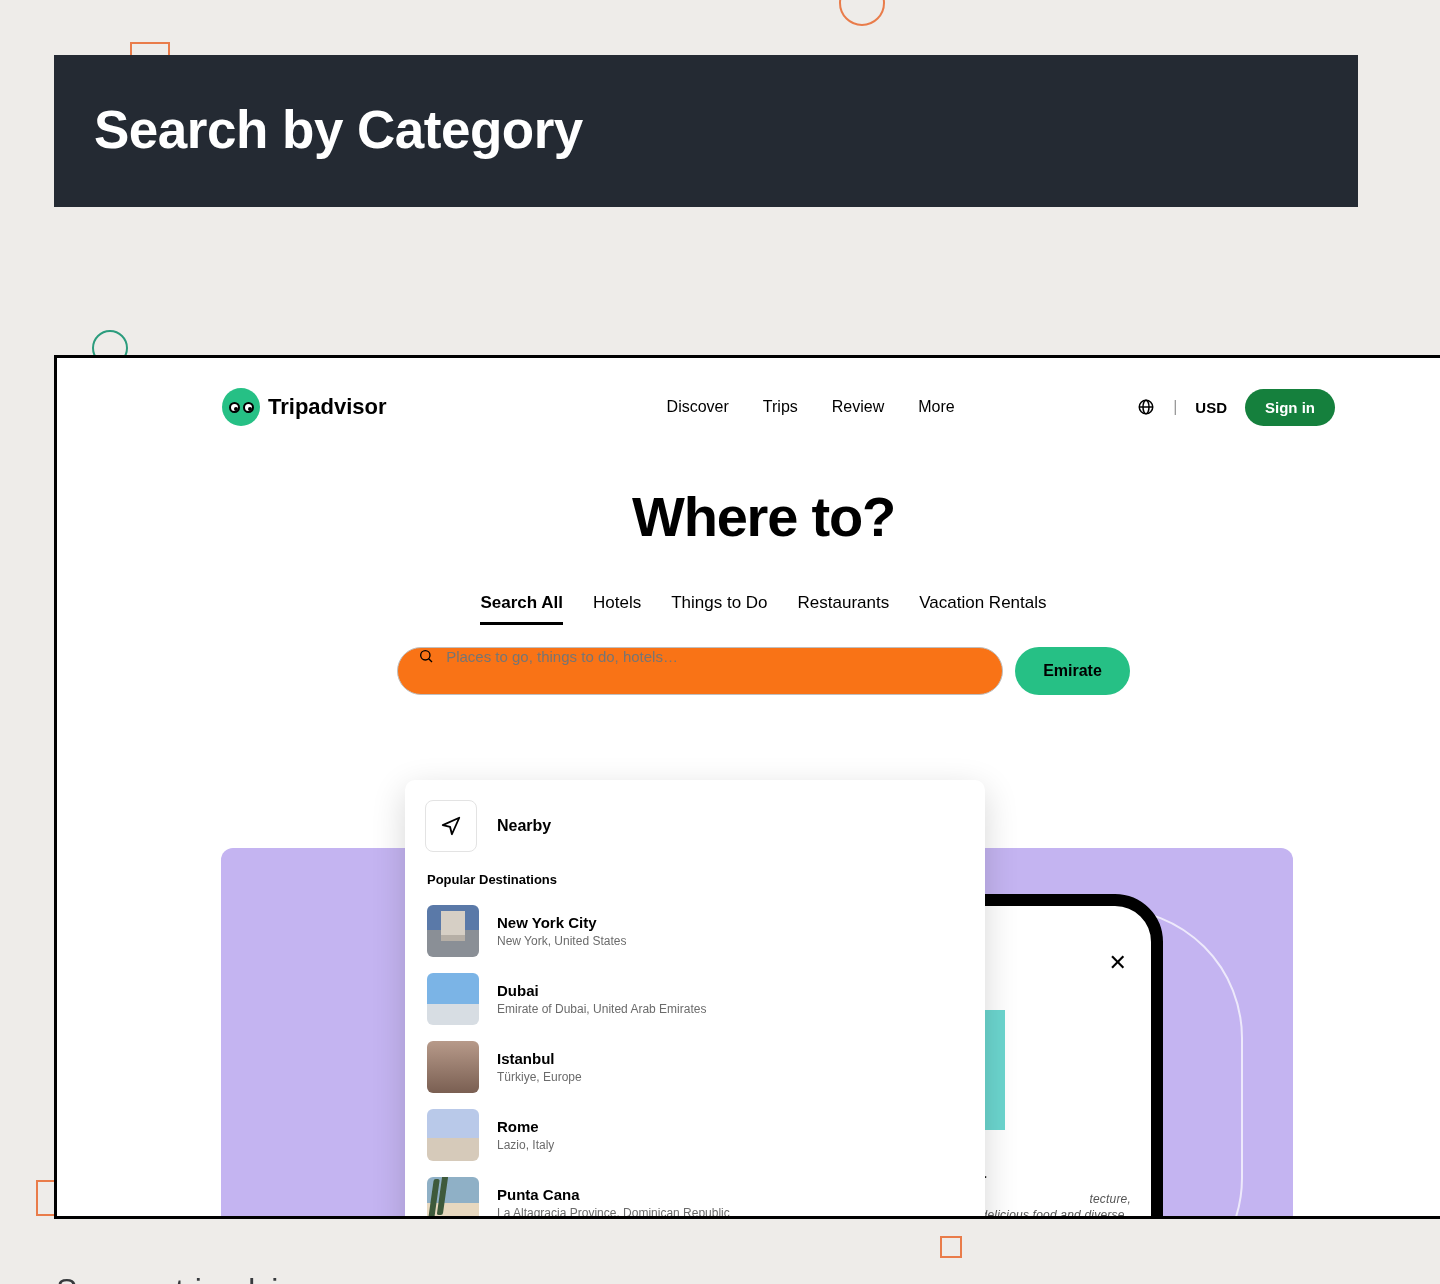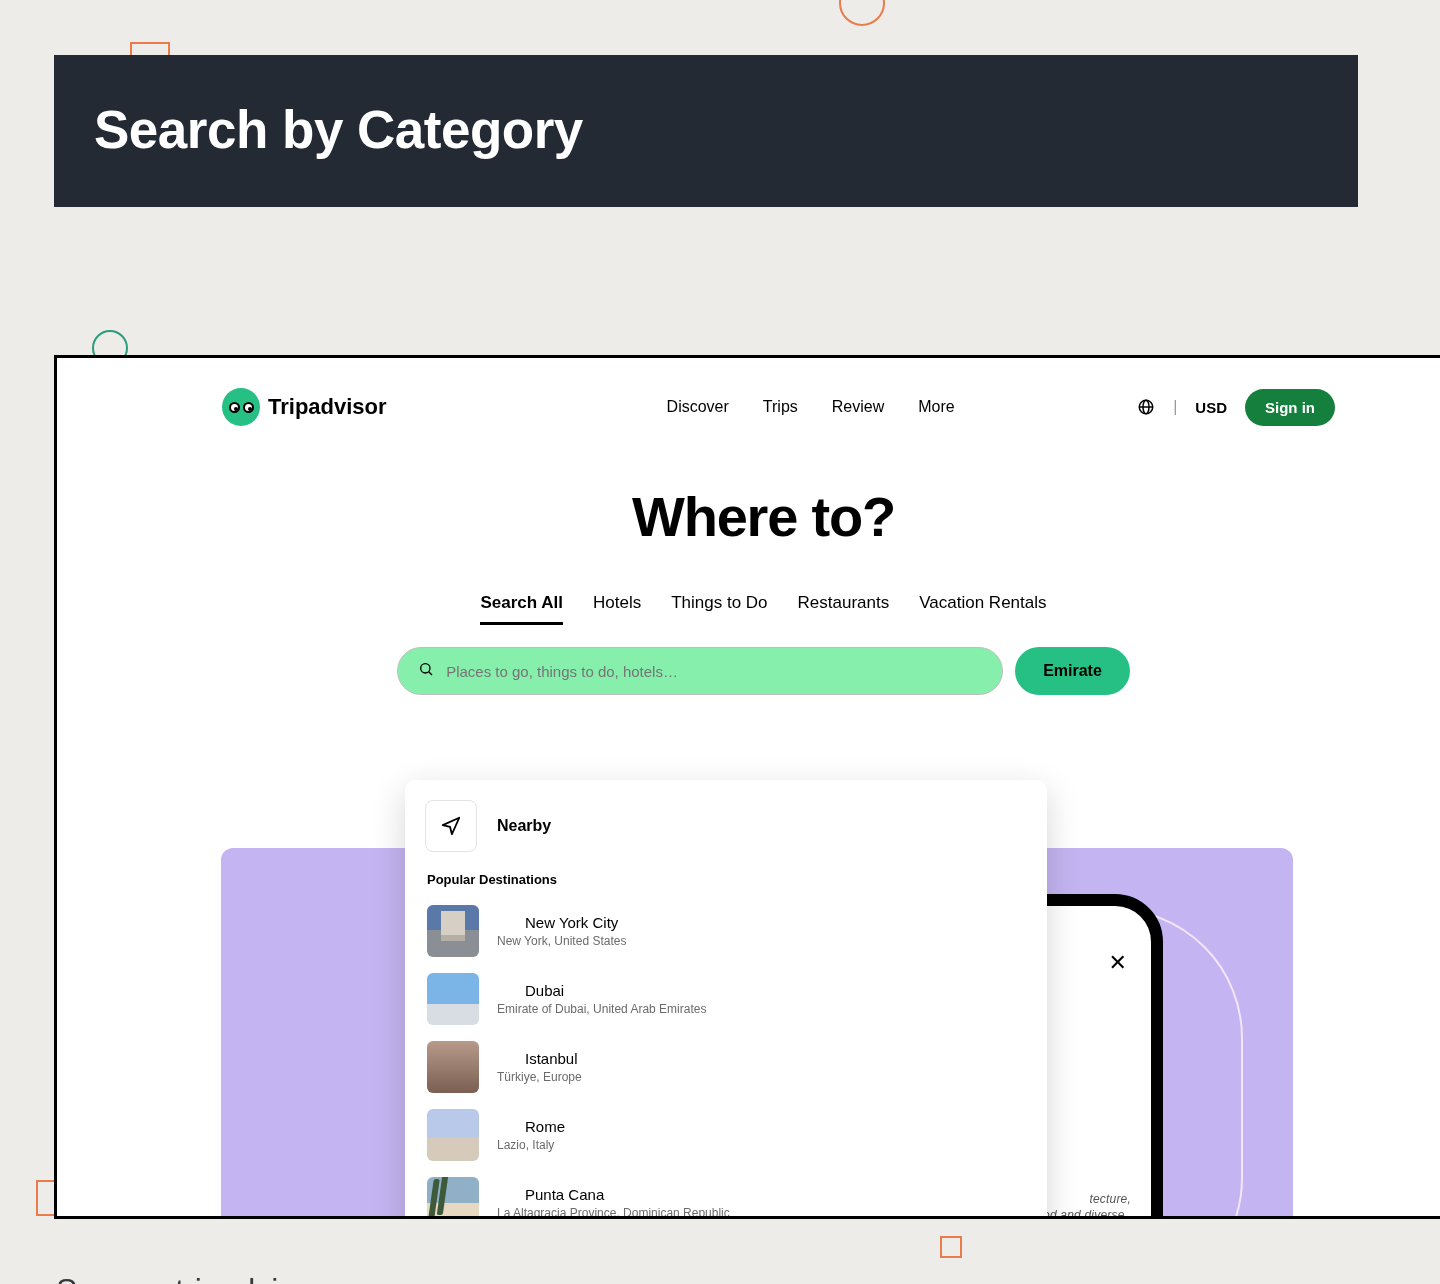--- a/index.html
+++ b/index.html
@@ -85,21 +85,21 @@
   }
 
   .tabs { display:flex; justify-content:center; gap:30px; margin-top:44px; }
   .tab { font-size:17px; font-weight:500; color:#000; padding-bottom:12px; position:relative; cursor:pointer;}
   .tab.active { font-weight:700; }
   .tab.active::after { content:""; position:absolute; left:0; right:0; bottom:0; height:3px; background:#000; }
 
   .searchrow { display:flex; justify-content:center; margin-top:22px; gap:12px; }
   .searchbox {
     width:606px; height:48px; border:1.5px solid #bfbfbf; border-radius:28px;
-    display:flex; align-items:center; padding:0 20px; gap:12px; background:#86efac;
+    display:flex; align-items:flex-start; padding:0 20px; gap:12px; background:#f97316;
   }
   .searchbox input { border:none; outline:none; font-size:15px; flex:1; color:#333; background:transparent;}
   .searchbtn {
     background:#26c085; color:#000; border:none; border-radius:26px;
     padding:0 28px; height:48px; font-size:16px; font-weight:700; cursor:pointer;
   }
 
   
   .hero {
     position:absolute; left:164px; top:490px; width:1072px; height:442px;
@@ -114,33 +114,33 @@
     background:#fff; border:12px solid #000; border-radius:48px;
   }
   .hero .phone .close { position:absolute; top:44px; right:24px; font-size:22px; color:#000; }
   .hero .phone .block { position:absolute; top:104px; left:0; width:160px; height:120px; background:#6cd6cf; }
   .hero .phone .city { position:absolute; top:254px; left:130px; font-size:20px; font-weight:600; color:#000;}
   .hero .phone .desc { position:absolute; top:286px; left:30px; right:20px; font-size:12px; color:#555; line-height:1.3; letter-spacing:0.2px;font-style:italic;}
   .hero .curve { position:absolute; right:50px; top:60px; width:260px; height:400px; border:2px solid rgba(255,255,255,0.7); border-radius:130px; }
 
   
   .dropdown {
-    position:absolute; left:348px; top:422px; width:642px;
+    position:absolute; left:348px; top:422px; width:580px;
     background:#fff; border-radius:10px;
     box-shadow:0 10px 34px rgba(0,0,0,0.16);
     padding:20px 20px 16px 20px;
   }
   .nearby { display:flex; align-items:center; gap:20px; cursor:pointer; }
   .nearby-icon { width:52px; height:52px; border:1px solid #e3e3e3; border-radius:8px; display:flex; align-items:center; justify-content:center; }
   .nearby-label { font-size:16px; font-weight:700; color:#000; }
 
   .section-title { font-size:13px; font-weight:700; color:#000; margin:20px 0 10px 2px;}
   .dest { display:flex; align-items:center; gap:18px; padding:8px 2px; cursor:pointer; }
   .thumb { width:52px; height:52px; border-radius:6px; background:#cfd3da; position:relative; overflow:hidden; flex:0 0 52px;}
-  .dest-name { font-size:15px; font-weight:400; color:#000; line-height:1.2;margin-left:28px;}
+  .dest-name { font-size:15px; font-weight:700; color:#000; line-height:1.2;}
   .dest-sub { font-size:12px; color:#6b6b6b; margin-top:2px;}
 
   
   .thumb::before { content:""; position:absolute; inset:0; }
   .th-nyc { background: linear-gradient(180deg,#5a79a8 48%, #8a8f96 48%); }
   .th-nyc::after { content:""; position:absolute; left:14px; top:6px; width:24px; height:30px; background:#d6cfc5; box-shadow: inset 0 -6px 0 #b6afa6; }
   .th-dubai { background: linear-gradient(180deg,#7bb4e6 60%, #d7dde3 60%); }
   .th-rome { background: linear-gradient(180deg,#b9c9e9 55%, #d6caba 55%); }
   .th-ist { background: linear-gradient(180deg,#b79a8a, #7a5f52); }
   .th-pc  { background: linear-gradient(180deg,#8fb0c6 50%, #e7d8bf 50%); }

